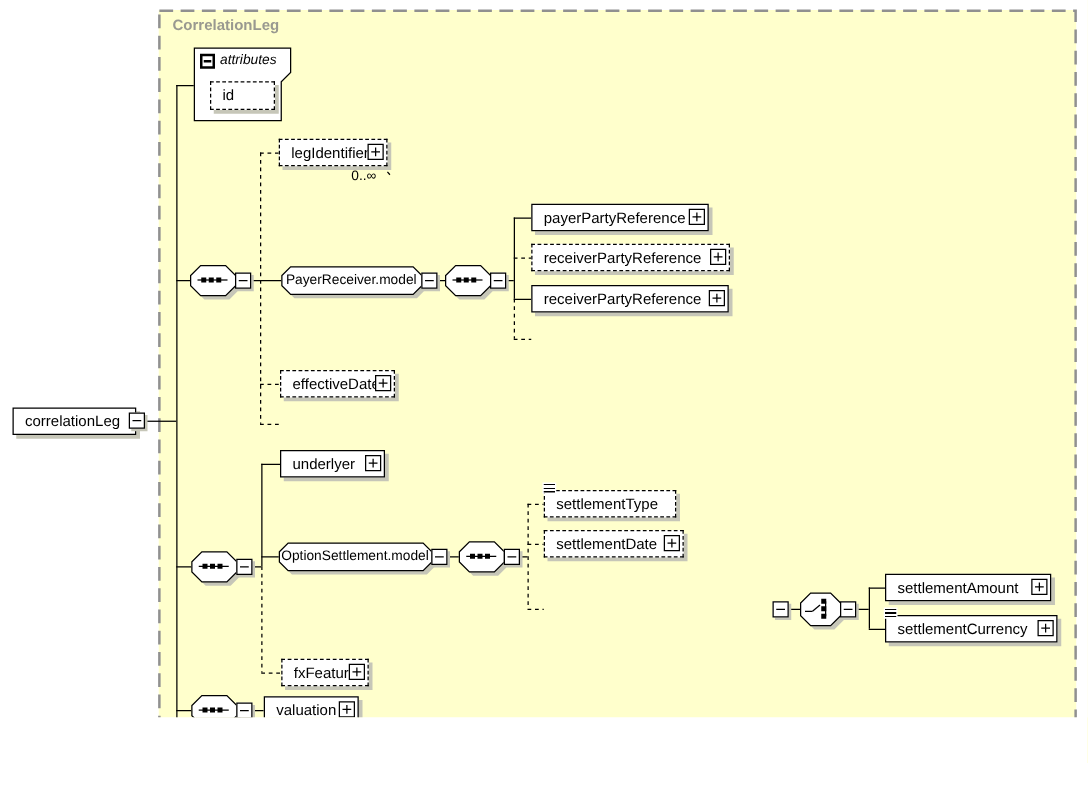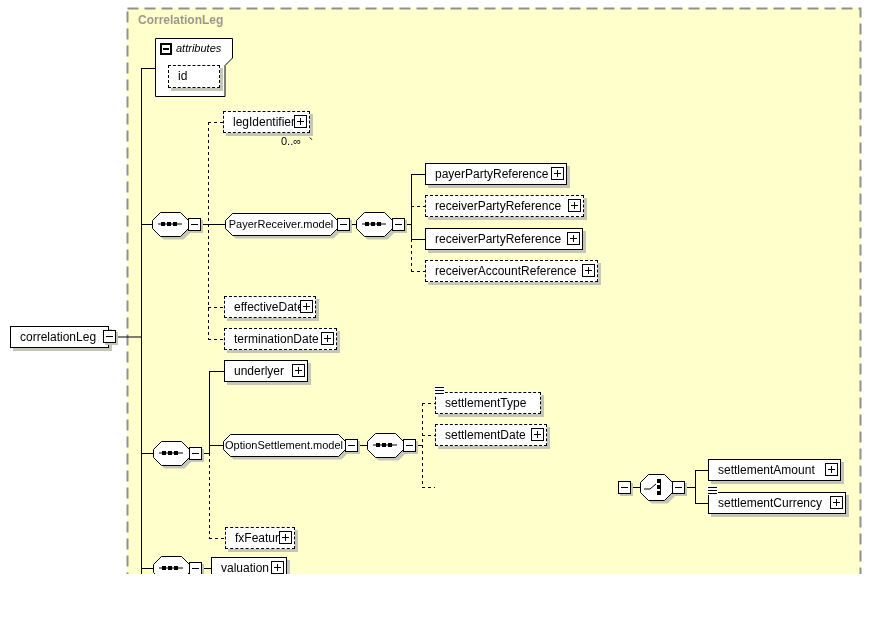--- a/index.html
+++ b/index.html
@@ -195,31 +195,23 @@
     <span class="tgl plus inbox"></span>
   </div>
   <div class="elem dashed" style="left:425px;top:195px;width:159px">
     <span class="lbl">receiverPartyReference</span>
     <span class="tgl plus inbox"></span>
   </div>
   <div class="elem" style="left:425px;top:228px;width:158px">
     <span class="lbl">receiverPartyReference</span>
     <span class="tgl plus inbox"></span>
   </div>
-  <div class="elem dashed" style="left:425px;top:260px;width:173px">
-    <span class="lbl">receiverAccountReference</span>
-    <span class="tgl plus inbox"></span>
-  </div>
 
   <div class="elem dashed" style="left:224px;top:296px;width:92px">
     <span class="lbl">effectiveDate</span>
-    <span class="tgl plus inbox"></span>
-  </div>
-  <div class="elem dashed" style="left:224px;top:328px;width:113px">
-    <span class="lbl">terminationDate</span>
     <span class="tgl plus inbox"></span>
   </div>
   <div class="elem" style="left:224px;top:360px;width:84px">
     <span class="lbl">underlyer</span>
     <span class="tgl plus inbox"></span>
   </div>
 
   <div class="oct" style="left:223px;top:434px;width:122px;height:22px">
       <svg width="126" height="26" xmlns="http://www.w3.org/2000/svg">
         <polygon points="10.5,3.5 118.5,3.5 125.5,10.5 125.5,18.5 118.5,25.5 10.5,25.5 3.5,18.5 3.5,10.5" fill="#c6c6b8"></polygon>

